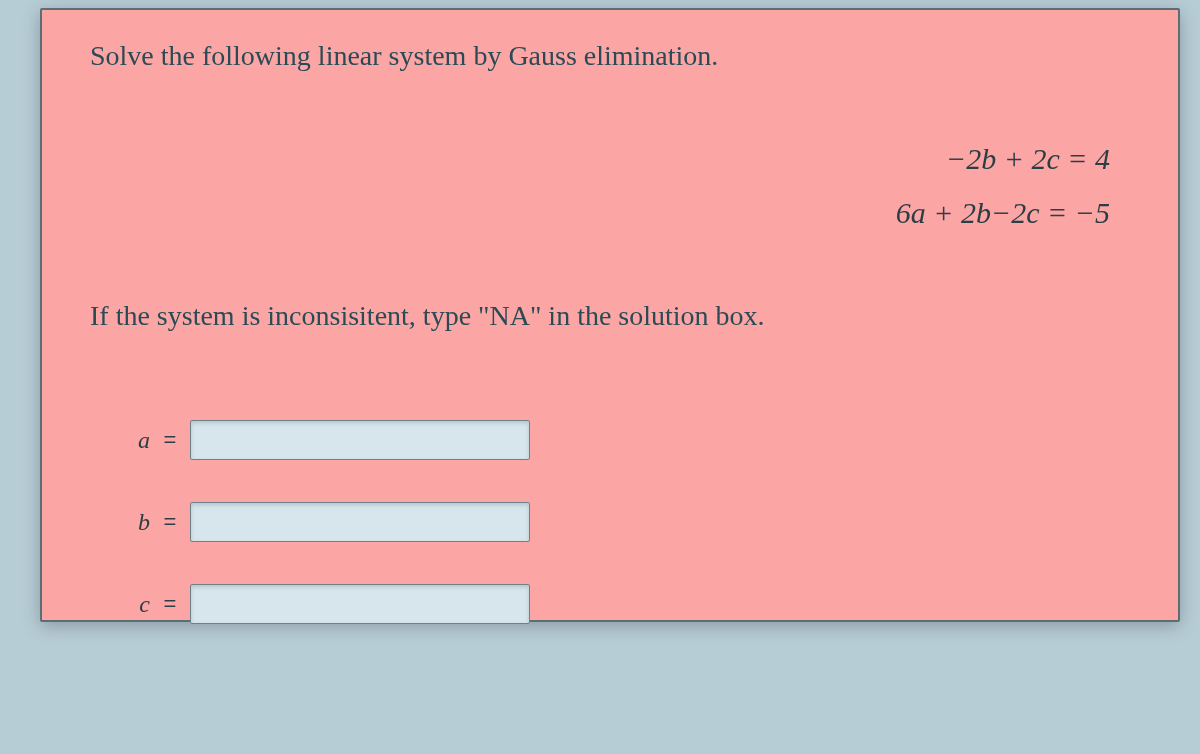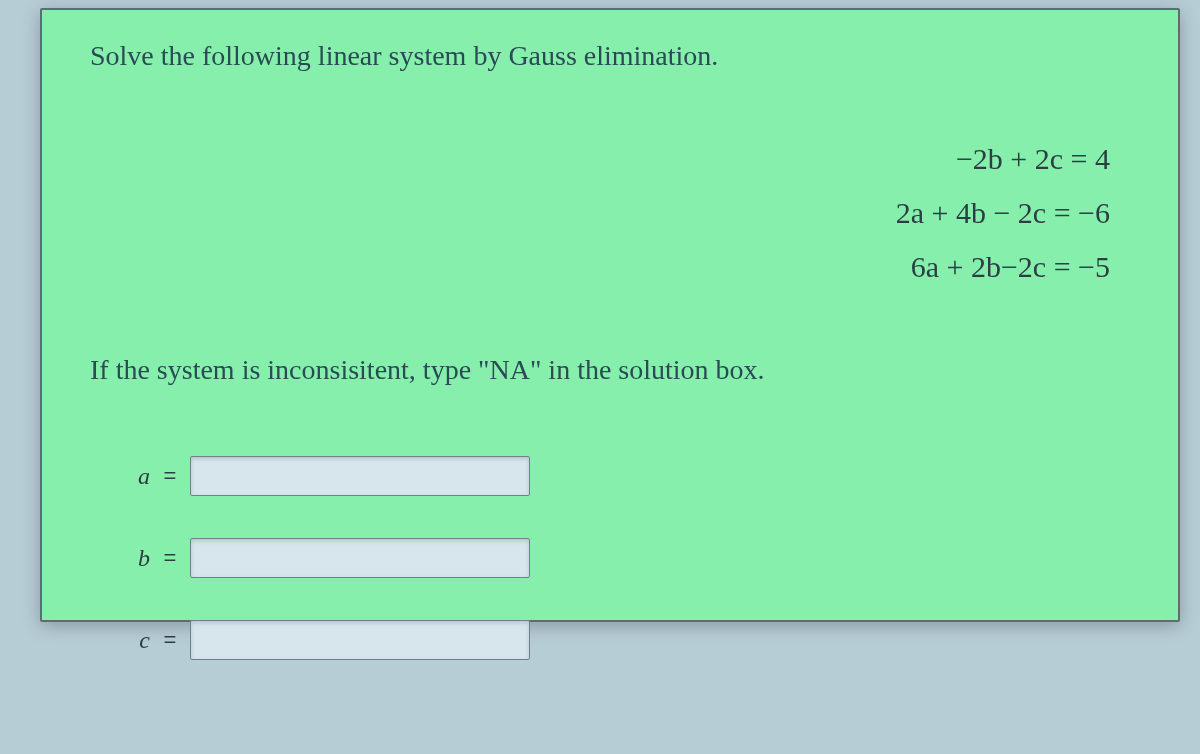--- a/index.html
+++ b/index.html
@@ -11,43 +11,44 @@
     color: #2c3e44;
     position: relative;
     overflow: hidden;
   }
   .card {
     position: absolute;
     left: 40px;
     top: 8px;
     width: 1140px;
     height: 614px;
-    background: #86efac;
+    background: #fca5a5;
     border: 2px solid #5b6e75;
     border-radius: 2px;
     box-shadow: 0 4px 18px rgba(0,0,0,0.25);
     padding: 30px 48px 20px 48px;
   }
   .title {
     font-size: 28px;
     color: #2a4a55;
     margin-bottom: 60px;
   }
   .equations {
     text-align: right;
     font-size: 30px;
     font-family: "Times New Roman", serif;
+    font-style: italic;
     line-height: 1.8;
     padding-right: 20px;
     margin-bottom: 60px;
   }
   .instruction {
     font-size: 28px;
     color: #2a4a55;
-    margin-bottom: 70px;
+    margin-bottom: 88px;
   }
   .answers {
     margin-left: 20px;
   }
   .answer-row {
     display: flex;
     align-items: center;
     margin-bottom: 42px;
   }
   .var-label {
@@ -76,21 +77,20 @@
 </style>
 </head>
 <body>
 
 <div class="card">
 
   <div class="title">Solve the following linear system by Gauss elimination.</div>
 
   <div class="equations">
     <div>−2b + 2c = 4</div>
-    <div>2a + 4b − 2c = −6</div>
     <div>6a + 2b−2c = −5</div>
   </div>
 
   <div class="instruction">If the system is inconsisitent, type "NA" in the solution box.</div>
 
   <div class="answers">
 
     <div class="answer-row">
       <span class="var-label">a</span>
       <span class="equals">=</span>

